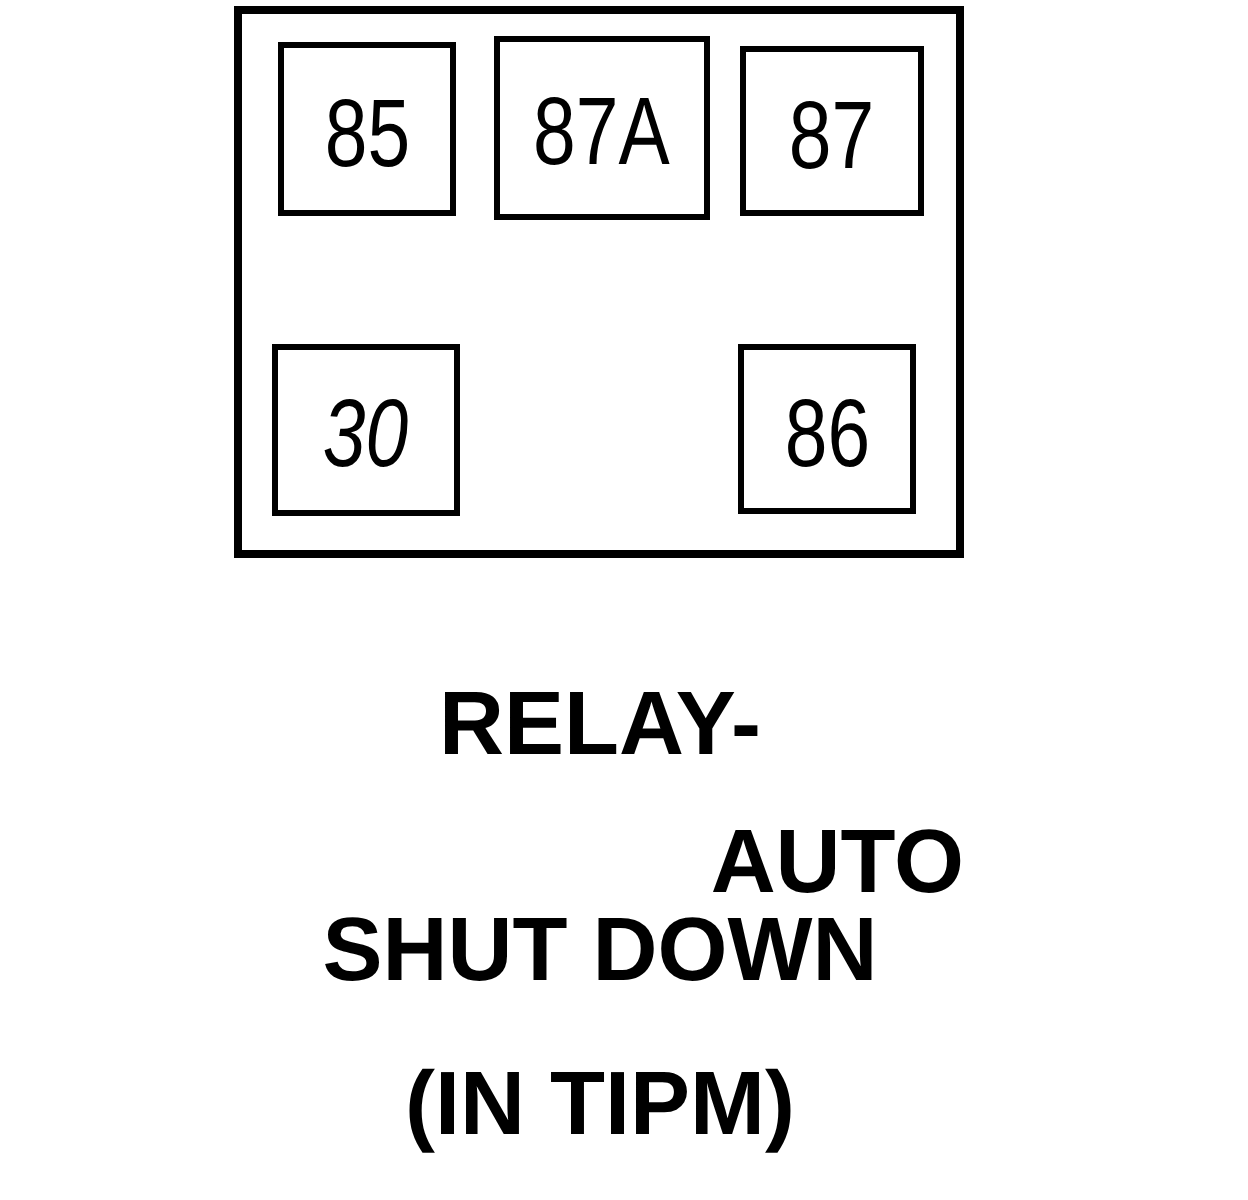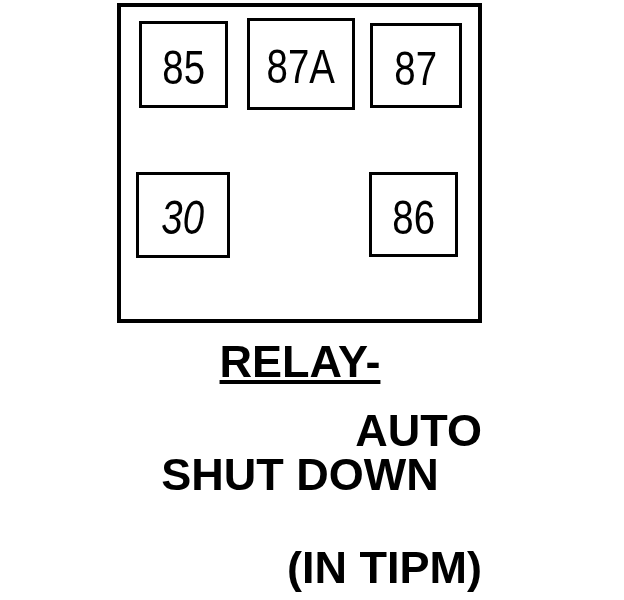--- a/index.html
+++ b/index.html
@@ -14,21 +14,21 @@
     height: 600px;
     background: #ffffff;
     overflow: hidden;
   }
   
   .relay-box {
     position: absolute;
     left: 117px;
     top: 3px;
     width: 365px;
-    height: 320px;
+    height: 276px;
     border: 4px solid #000000;
     box-sizing: border-box;
   }
   
   .pin {
     position: absolute;
     border: 3px solid #000000;
     box-sizing: border-box;
     display: flex;
     align-items: center;
@@ -61,24 +61,24 @@
     position: absolute;
     left: 0;
     width: 100%;
     text-align: center;
     font-size: 45px;
     line-height: 45px;
     font-weight: 700;
     color: #000000;
     white-space: nowrap;
   }
-  .caption-line.l1 { top: 339px; text-decoration: underline; }
+  .caption-line.l1 { top: 339px; }
   .caption-line.l2 { top: 408px; text-align: right; }
   .caption-line.l3 { top: 452px; }
-  .caption-line.l4 { top: 545px; text-align: right; }
+  .caption-line.l4 { top: 529px; }
 </style>
 </head>
 <body>
 
 <div class="stage">
 
   <div class="relay-box">
     <div class="pin pin-85">
       <span class="pin-label">85</span>
     </div>

